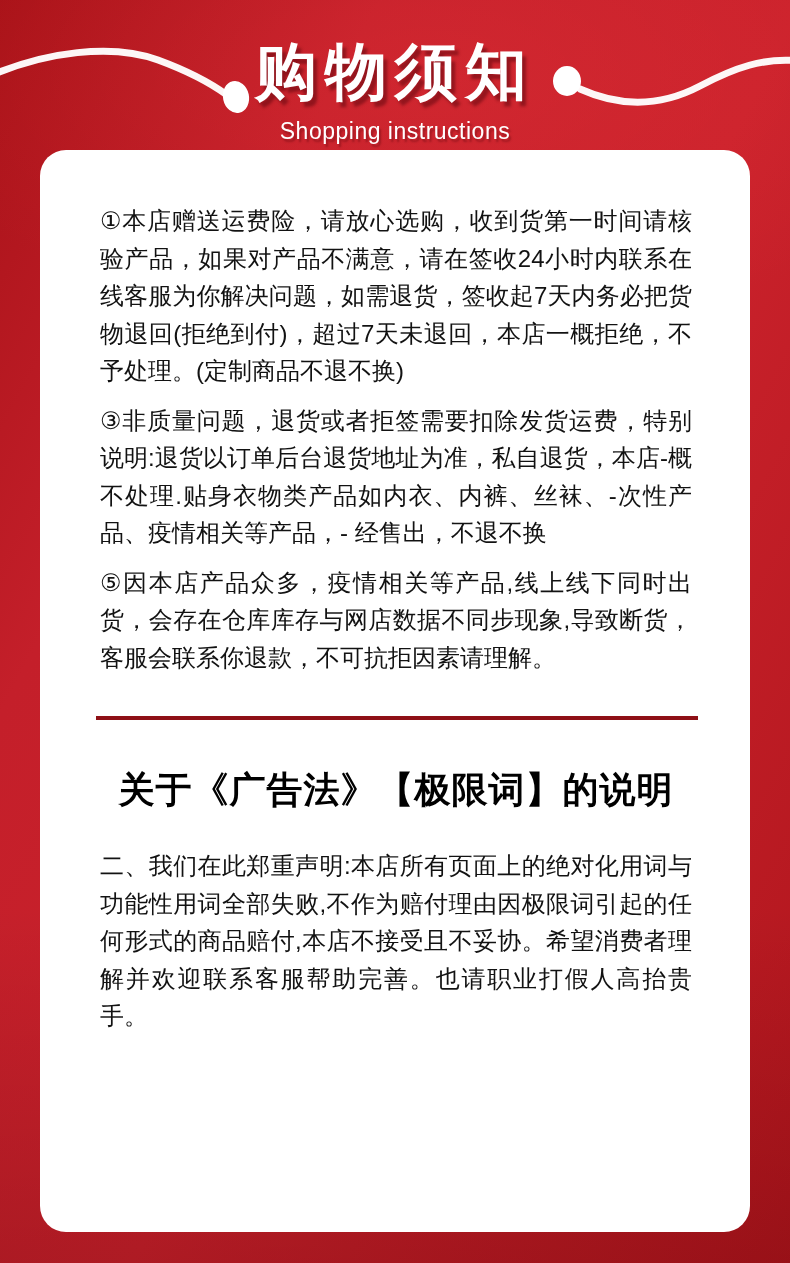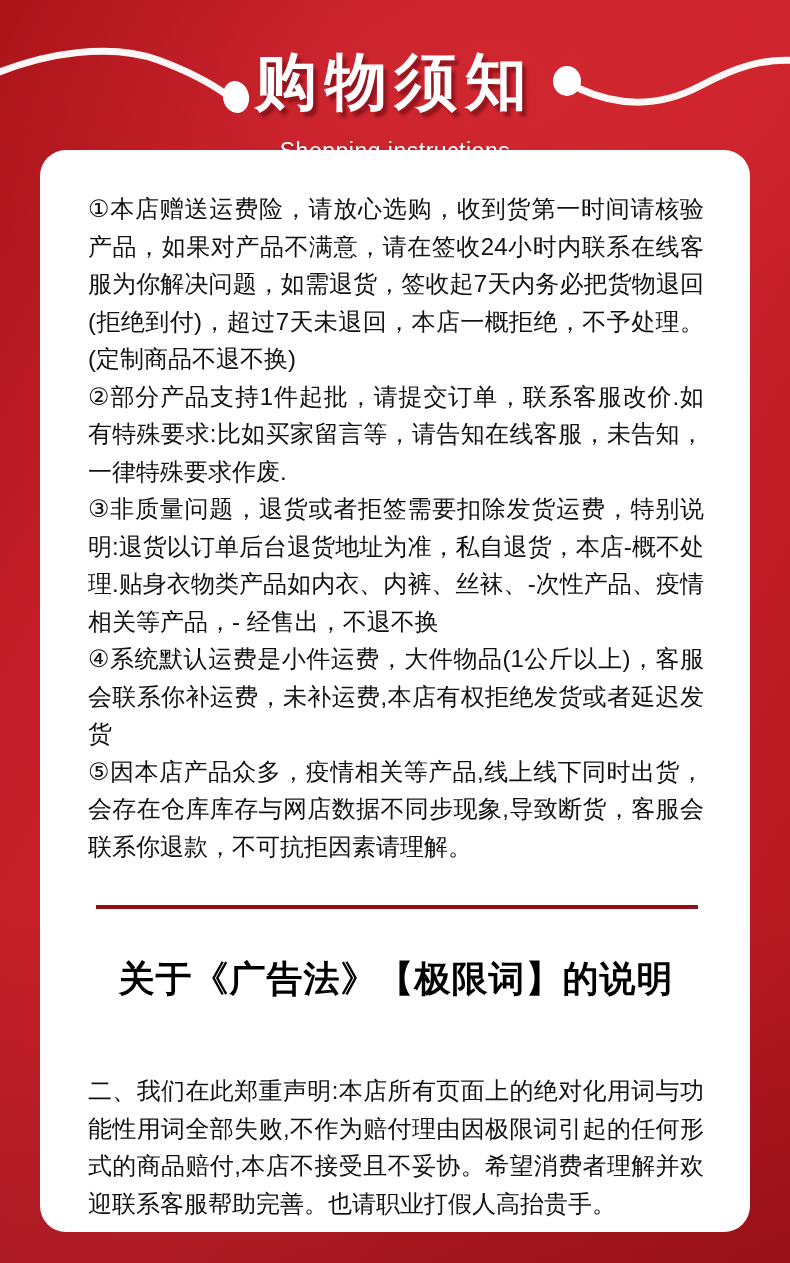--- a/index.html
+++ b/index.html
@@ -16,21 +16,21 @@
       linear-gradient(to bottom, rgba(0,0,0,0) 72%, rgba(70,0,6,0.22) 100%),
       linear-gradient(118deg, var(--background-red-dark, #a81218) 0%, var(--background-red, #c41f2a) 26%, #cb222c 55%, var(--background-red-dark, #a81218) 112%);
     overflow: hidden;
   }
 
   
   .header { position: absolute; top: 0; left: 0; width: 790px; height: 150px; }
   .decor-svg { position: absolute; top: 0; left: 0; width: 790px; height: 150px; display: block; }
   .page-title {
     position: relative;
-    margin: 14px; padding-top: 26px;
+    margin: 4px; padding-top: 26px;
     text-align: center;
     font-size: 62px; font-weight: 900;
     letter-spacing: 8px;
     color: var(--title-color, #ffffff);
     text-shadow: 4px 5px 3px rgba(75, 0, 8, 0.45);
   }
   .page-subtitle {
     position: relative;
     margin-top: 3px;
     text-align: center;
@@ -44,35 +44,35 @@
   .card {
     position: absolute;
     left: 40px; top: 150px;
     width: 710px; height: 1082px;
     box-sizing: border-box;
     padding: 40px 46px 0 48px;
     background: var(--card-bg, #ffffff);
     border-radius: 26px;
   }
   .notice p, .law-paragraphs p {
-    margin: 0;
+    margin: 12px;
     font-size: 24px;
     line-height: 37.5px;
     color: var(--text-color, #121212);
     text-align: justify;
     text-justify: inter-ideograph;
   }
   .divider {
     border: none;
     height: 4px;
     margin: 40px 6px 0 8px;
     background: var(--divider-color, #8e1016);
   }
   .law-title {
-    margin: 46px 0 68px;
+    margin: 46px 0 32px;
     text-align: center;
     font-size: 36px;
     font-weight: 900;
     letter-spacing: 1px;
     color: #000000;
   }
 </style>
 </head>
 <body>
 
@@ -91,23 +91,21 @@
         <path d="M 580 89 C 622 108, 662 106, 700 86 C 734 68, 764 57, 800 61" fill="none" stroke="#ffffff" stroke-width="7" stroke-linecap="round" opacity="0.96"></path>
       </g>
     </svg>
     <h1 class="page-title">购物须知</h1>
     <div class="page-subtitle">Shopping instructions</div>
   </div>
 
   <main class="card">
     <div class="notice">
         <p>①本店赠送运费险，请放心选购，收到货第一时间请核验产品，如果对产品不满意，请在签收24小时内联系在线客服为你解决问题，如需退货，签收起7天内务必把货物退回(拒绝到付)，超过7天未退回，本店一概拒绝，不予处理。(定制商品不退不换)</p>
-        <p>②部分产品支持1件起批，请提交订单，联系客服改价.如有特殊要求:比如买家留言等，请告知在线客服，未告知，一律特殊要求作废.</p>
         <p>③非质量问题，退货或者拒签需要扣除发货运费，特别说明:退货以订单后台退货地址为准，私自退货，本店-概不处理.贴身衣物类产品如内衣、内裤、丝袜、-次性产品、疫情相关等产品，- 经售出，不退不换</p>
-        <p>④系统默认运费是小件运费，大件物品(1公斤以上)，客服会联系你补运费，未补运费,本店有权拒绝发货或者延迟发货</p>
         <p>⑤因本店产品众多，疫情相关等产品,线上线下同时出货，会存在仓库库存与网店数据不同步现象,导致断货，客服会联系你退款，不可抗拒因素请理解。</p>
       </div>
 
     <hr class="divider">
 
     <h2 class="law-title">关于《广告法》【极限词】的说明</h2>
 
     <div class="law-paragraphs">
         <p>二、我们在此郑重声明:本店所有页面上的绝对化用词与功能性用词全部失败,不作为赔付理由因极限词引起的任何形式的商品赔付,本店不接受且不妥协。希望消费者理解并欢迎联系客服帮助完善。也请职业打假人高抬贵手。</p>
       </div>

